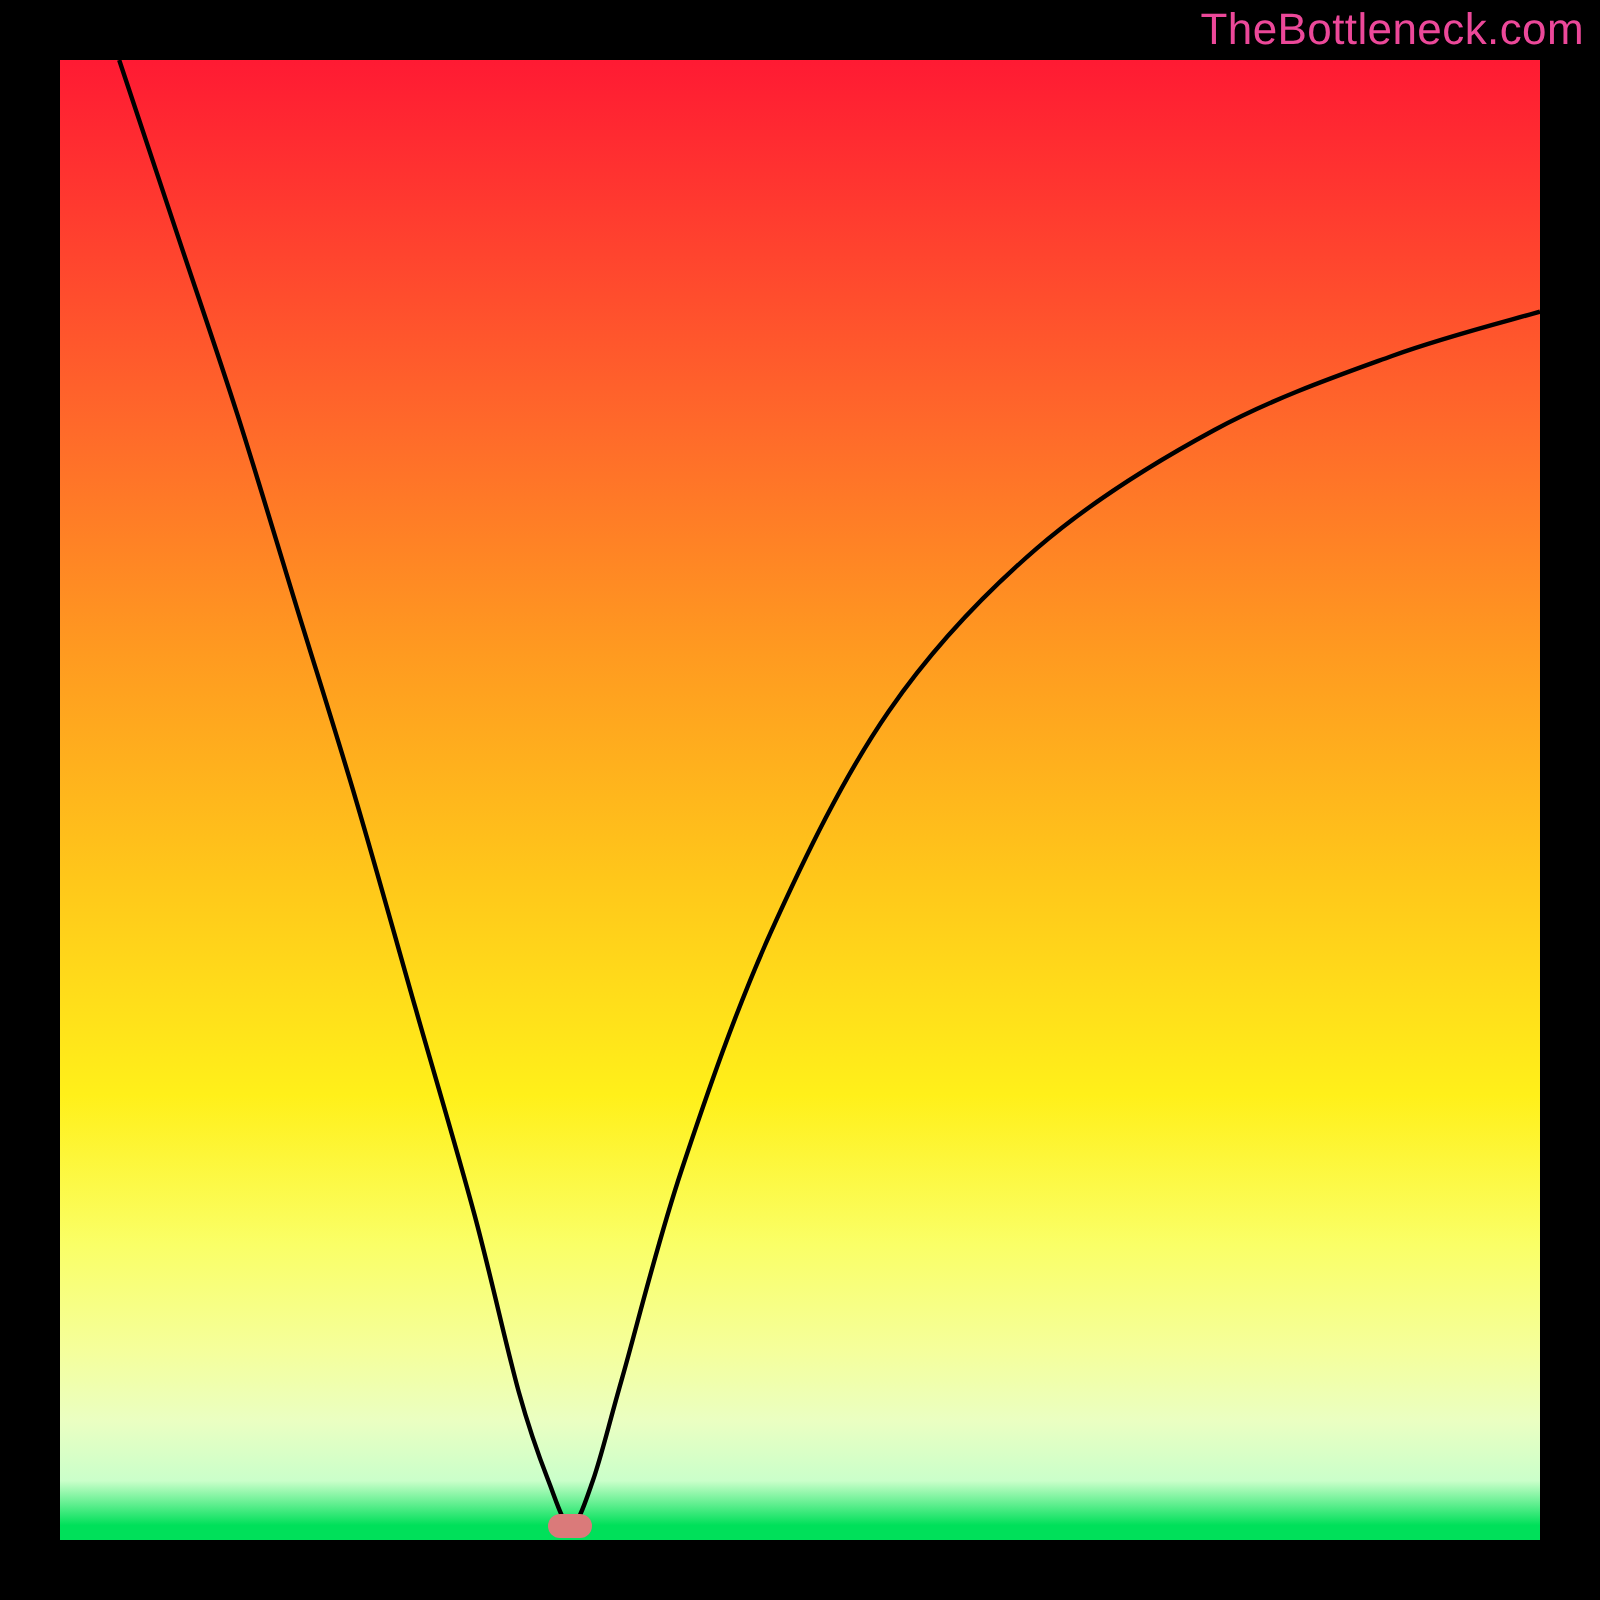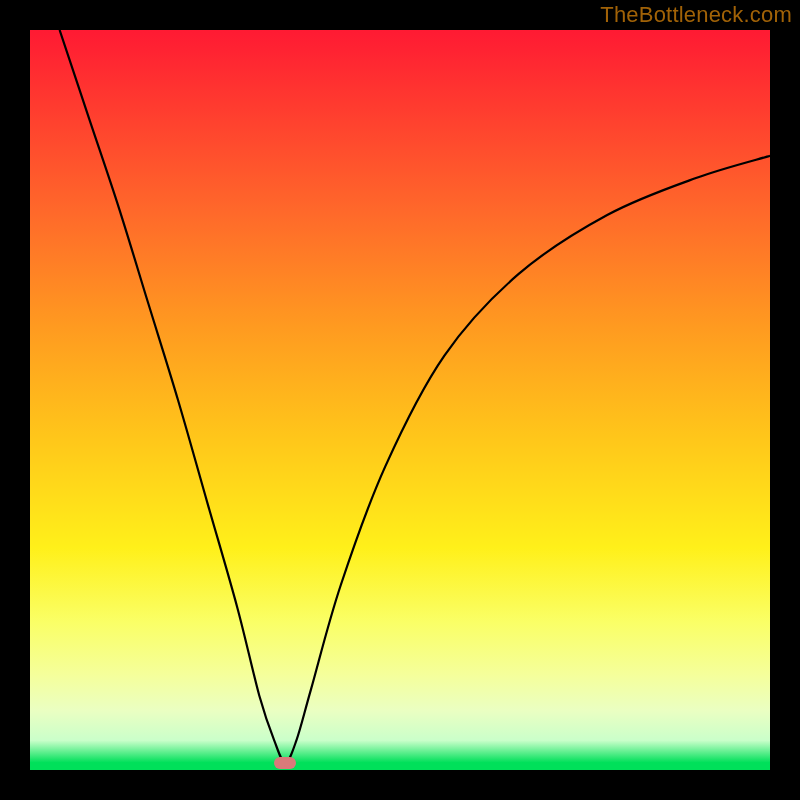--- a/index.html
+++ b/index.html
@@ -8,21 +8,21 @@
     height: 800px;
     background: #000;
     position: relative;
     overflow: hidden;
     font-family: Arial, Helvetica, sans-serif;
   }
   .watermark {
     position: absolute;
     top: 2px;
     right: 8px;
-    color: #a16207;
+    color: #ec4899;
     font-size: 22px;
     font-weight: 500;
     z-index: 10;
     letter-spacing: 0.2px;
   }
   .plot-area {
     position: absolute;
     top: 30px;
     left: 30px;
     width: 740px;

